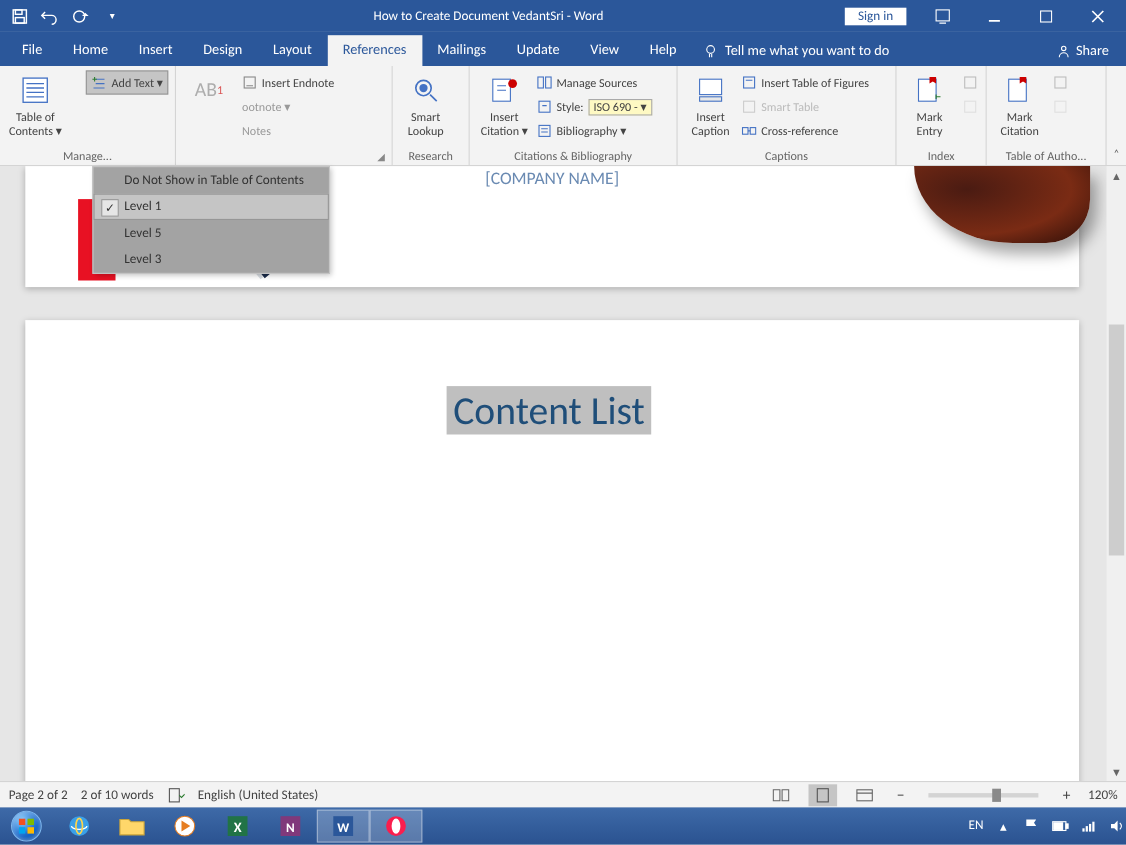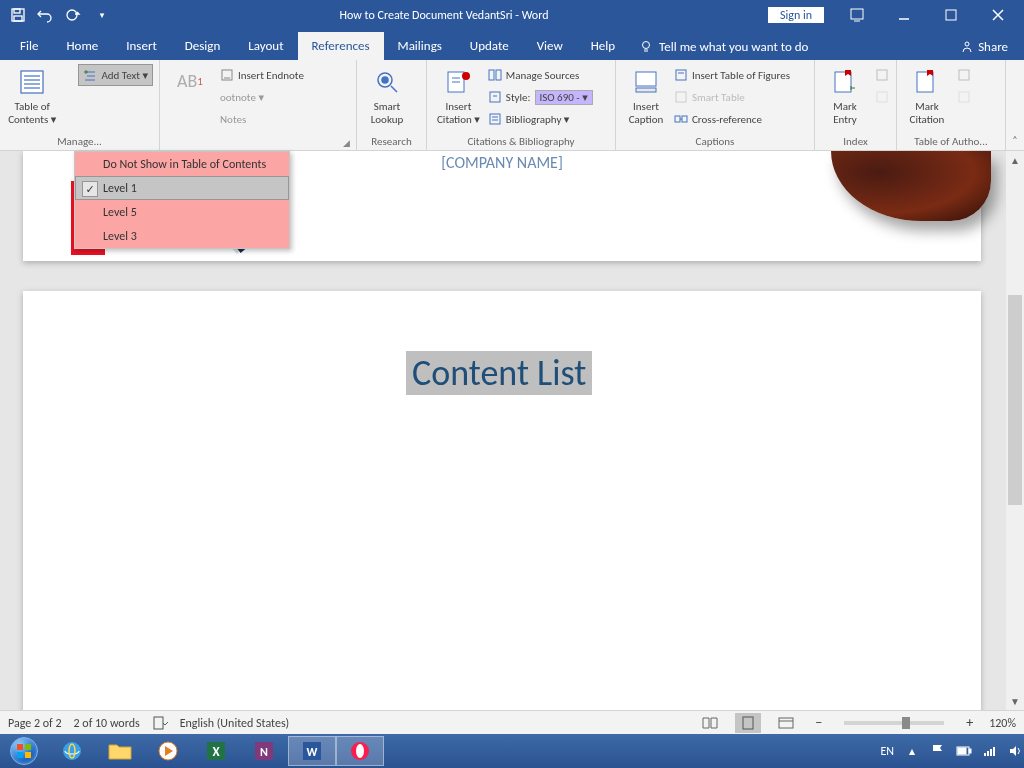--- a/index.html
+++ b/index.html
@@ -23,21 +23,21 @@
 .group { border-right: 1px solid #d4d4d4; display: flex; flex-direction: column; font-size: 11px; color: #444; }
 .grouplabel { text-align: center; padding-bottom: 2px; color: #666; font-size: 11px; }
 .groupbody { flex: 1; display: flex; align-items: flex-start; padding: 4px 6px 0; }
 .bigbtn { display: flex; flex-direction: column; align-items: center; justify-content: flex-start; min-width: 48px; padding: 2px 4px; cursor: pointer; text-align: center; line-height: 1.2; }
 .bigbtn .bicon { width: 32px; height: 32px; display: flex; align-items: center; justify-content: center; margin-bottom: 2px; }
 .smallrow { height: 22px; display: flex; align-items: center; padding: 0 4px; cursor: pointer; gap: 4px; white-space: nowrap; }
 .smallrow.pressed { background: #c5c5c5; border: 1px solid #969696; }
 .vcol { display: flex; flex-direction: column; }
 .launcher { position: absolute; right: 3px; bottom: 3px; width: 10px; height: 10px; color: #888; font-size: 9px; cursor: pointer; }
 
-.dropdown { position: absolute; left: 74px; top: 91px; width: 216px; background: #fca5a5; border: 1px solid #c6c6c6; box-shadow: 2px 2px 5px rgba(0,0,0,.25); z-index: 50; }
+.dropdown { position: absolute; left: 84px; top: 91px; width: 216px; background: #a3a3a3; border: 1px solid #c6c6c6; box-shadow: 2px 2px 5px rgba(0,0,0,.25); z-index: 50; }
 .dropdown .mitem { height: 24px; display: flex; align-items: center; padding: 0 10px 0 28px; font-size: 12px; color: #333; position: relative; cursor: pointer; }
 .dropdown .mitem.hover { background: #c5c5c5; border: 1px solid #969696; padding-left: 27px; }
 .dropdown .mitem .chk { position: absolute; left: 6px; top: 4px; width: 16px; height: 16px; border: 1px solid #969696; background: #e6e6e6; display: flex; align-items: center; justify-content: center; font-size: 11px; }
 
 .docarea { position: absolute; left: 0; top: 151px; right: 18px; bottom: 58px; background: #e6e6e6; overflow: hidden; }
 .page1 { position: absolute; left: 23px; top: 0; width: 958px; height: 110px; background: #fff; box-shadow: 0 2px 6px rgba(0,0,0,.25); }
 .page2 { position: absolute; left: 23px; top: 140px; width: 958px; height: 560px; background: #fff; box-shadow: 0 2px 6px rgba(0,0,0,.25); }
 .companylabel { position: absolute; left: 0; right: 0; top: 2px; text-align: center; font-size: 16px; color: #6a8ab2; }
 .redblock { position: absolute; left: 48px; top: 30px; width: 34px; height: 74px; background: #e81123; }
 .ribbonpic { position: absolute; left: 90px; top: 0; width: 140px; height: 104px; }
@@ -249,21 +249,21 @@
           <span>Manage Sources</span>
         </div>
         <div class="smallrow">
           <span>
               <svg width="14" height="14" viewBox="0 0 14 14" fill="none" stroke="#4472c4">
                 <rect x="2" y="2" width="10" height="10"></rect>
                 <path d="M5 6 h4"></path>
               </svg>
             </span>
           <span>Style:</span>
-          <span style="border:1px solid #aaa;padding:0 4px;background:#c4b5fd">ISO 690 - ▾</span>
+          <span style="border:1px solid #aaa;padding:0 4px;background:#fef9c3">ISO 690 - ▾</span>
         </div>
         <div class="smallrow">
           <span>
               <svg width="14" height="14" viewBox="0 0 14 14" fill="none" stroke="#4472c4">
                 <rect x="2" y="2" width="10" height="10"></rect>
                 <line x1="4" y1="5" x2="10" y2="5"></line>
                 <line x1="4" y1="8" x2="10" y2="8"></line>
               </svg>
             </span>
           <span>Bibliography ▾</span>

